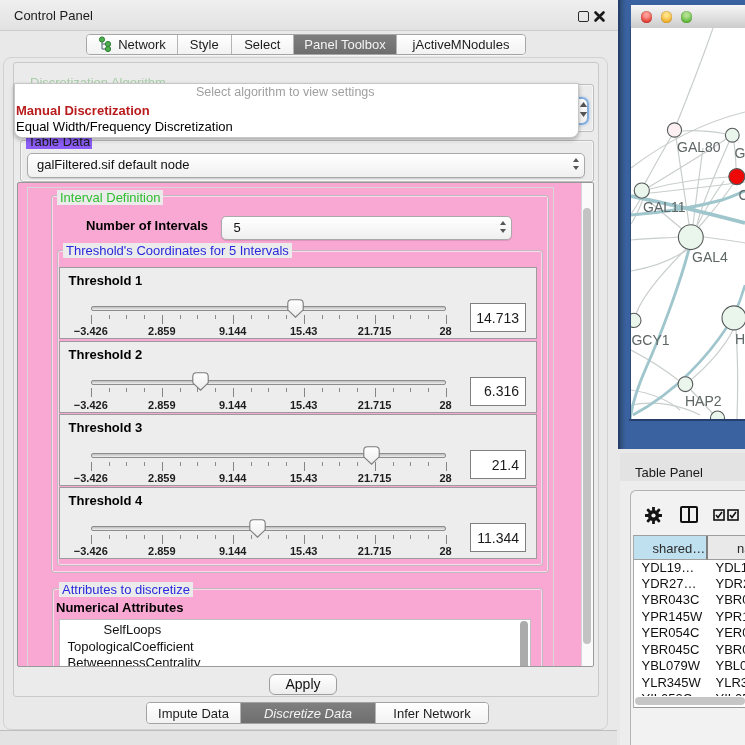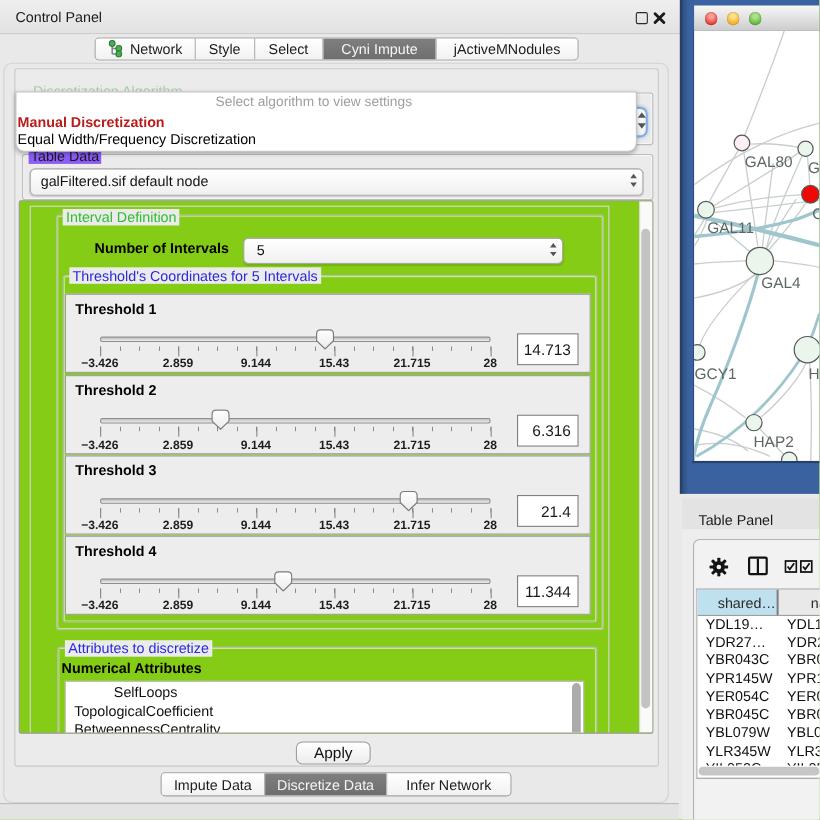--- a/index.html
+++ b/index.html
@@ -32,21 +32,21 @@
   </svg>
 <div class="ab" style="left:86px;top:33.5px;height:19px;display:flex;border:1px solid #a6a6a6;border-radius:4px;overflow:hidden;box-shadow:0 1px 0 rgba(255,255,255,.6);">
 <div class="seg" style="width:90px;"><svg width="15" height="17" style="margin-right:5px;" viewBox="0 0 15 17">
         <path d="M4,4 L4,13 M4,8 L9,8 M4,13 L9,13" stroke="#7a8894" stroke-width="1.4" fill="none"></path>
         <circle cx="4" cy="3.5" r="2.6" fill="#4caf50" stroke="#2e7d32"></circle>
         <circle cx="10" cy="8" r="2.6" fill="#4caf50" stroke="#2e7d32"></circle>
         <circle cx="10" cy="13" r="2.6" fill="#4caf50" stroke="#2e7d32"></circle>
       </svg>Network</div>
 <div class="seg" style="width:53.5px;border-left:1px solid #b5b5b5;">Style</div>
 <div class="seg" style="width:62.5px;border-left:1px solid #b5b5b5;">Select</div>
-<div class="seg segsel" style="width:103px;border-left:1px solid #b5b5b5;">Cyni Impute</div>
+<div class="seg segsel" style="width:103px;border-left:1px solid #b5b5b5;">Panel Toolbox</div>
 <div class="seg" style="width:129px;border-left:1px solid #b5b5b5;">jActiveMNodules</div>
 </div>
 <div class="ab" style="left:3px;top:57px;width:603px;height:671px;border:1px solid #d2d2d2;border-radius:8px;"></div>
 <div class="ab" style="left:13px;top:62px;width:584px;height:633px;border:1px solid #c9c9c9;border-radius:3px;background:#ebebeb;"></div>
 <div class="gb" style="left:20px;top:84px;width:572px;height:46px;"></div>
 <div class="ab" style="left:27px;top:75px;font-size:13px;color:#a9cda9;background:#ebebeb;padding:0 3px;">Discretization Algorithm</div>
 <div class="ab" style="left:490px;top:97px;width:94.5px;height:23.5px;background:linear-gradient(#fff,#f0f0f0);border:2.5px solid #85aedd;border-radius:7px;box-shadow:0 0 3px #9cbfe6;"></div>
 <svg class="ab" style="left:578.5px;top:102px;" width="9" height="14.5">
     <path d="M4.5,0 L8.2,5 L0.8,5 Z" fill="#555"></path>
     <path d="M4.5,15 L8.2,10 L0.8,10 Z" fill="#555"></path>
@@ -56,21 +56,21 @@
 <div class="ab" style="left:16px;top:103px;font-size:13px;font-weight:bold;color:#b91c1c;z-index:31;">Manual Discretization</div>
 <div class="ab" style="left:16px;top:119px;font-size:13px;color:#000;z-index:31;">Equal Width/Frequency Discretization</div>
 <div class="gb" style="left:20px;top:140px;width:572px;height:40px;"></div>
 <div class="ab" style="left:26px;top:134px;font-size:13px;color:#1a1a1a;background:#8b5cf6;padding:0 2px;z-index:2;">Table Data</div>
 <div class="combo" style="left:27px;top:153px;width:556px;height:22.5px;"></div>
 <div class="ab" style="left:37px;top:157px;font-size:13px;color:#111;">galFiltered.sif default node</div>
 <svg class="ab" style="left:572px;top:158px;" width="8" height="12">
     <path d="M4,0 L7,4 L1,4 Z" fill="#555"></path>
     <path d="M4,12 L7,8 L1,8 Z" fill="#555"></path>
   </svg>
-<div class="ab" style="left:17px;top:182px;width:575px;height:483px;border:1px solid #999;border-radius:2px;background:#84cc16;overflow:hidden;">
+<div class="ab" style="left:17px;top:182px;width:575px;height:483px;border:1px solid #999;border-radius:2px;background:#f9a8d4;overflow:hidden;">
 <div class="ab" style="left:9px;top:4px;width:525px;height:600px;border:1px solid #d8d8d8;"></div>
 <div class="ab" style="left:563px;top:0;width:12px;height:483px;background:#fafafa;border-left:1px solid #d5d5d5;"></div>
 <div class="ab" style="left:565px;top:25px;width:8px;height:436px;background:#c3c3c3;border-radius:4px;"></div>
 <div class="gb" style="left:33px;top:12px;width:496px;height:376px;"></div>
 <div class="gbt" style="left:39px;top:6.5px;font-size:13px;color:#2ebe2e;">Interval Definition</div>
 <div class="ab" style="left:68px;top:35px;font-size:13px;font-weight:bold;color:#000;">Number of Intervals</div>
 <div class="combo" style="left:203px;top:33px;width:289px;height:22px;"></div>
 <div class="ab" style="left:215.5px;top:37px;font-size:13px;color:#111;">5</div>
 <svg class="ab" style="left:481px;top:38px;" width="8" height="12">
       <path d="M4,0 L7,4 L1,4 Z" fill="#555"></path>
@@ -192,21 +192,21 @@
 <div class="ab" style="left:40.5px;top:436px;width:470px;height:60px;background:#fff;border:1px solid #c0c0c0;">
 <div class="ab" style="left:8px;top:2px;font-size:13px;color:#111;margin-left:36px;">SelfLoops</div>
 <div class="ab" style="left:8px;top:18.5px;font-size:13px;color:#111;">TopologicalCoefficient</div>
 <div class="ab" style="left:8px;top:35px;font-size:13px;color:#111;">BetweennessCentrality</div>
 <div class="ab" style="left:460px;top:1px;width:8px;height:58px;background:#ababab;border-radius:4px;"></div>
 </div>
 </div>
 <div class="ab" style="left:269px;top:674px;width:66px;height:18.5px;background:linear-gradient(#ffffff,#ededed);border:1px solid #9e9e9e;border-radius:6px;display:flex;align-items:center;justify-content:center;font-size:14px;color:#111;">Apply</div>
 <div class="ab" style="left:146px;top:702px;height:20px;display:flex;border:1px solid #a2a2a2;border-radius:4px;overflow:hidden;">
 <div class="seg" style="width:93px;">Impute Data</div>
-<div class="seg segsel" style="width:111px;border-left:1px solid #b5b5b5;">Discretize Data</div>
+<div class="seg segsel" style="width:135px;border-left:1px solid #b5b5b5;font-style:italic;">Discretize Data</div>
 <div class="seg" style="width:113px;border-left:1px solid #b5b5b5;">Infer Network</div>
 </div>
 <div class="ab" style="left:0;top:730px;width:617px;height:15px;background:#e3e3e3;border-top:1px solid #bdbdbd;"></div>
 <div class="ab" style="left:618px;top:0;width:127px;height:449px;background:linear-gradient(90deg,#25406d 0,#25406d 1.5px,#31527f 3px,#3b62a0 8px);"></div>
 <div class="ab" style="left:629px;top:419.1px;width:116px;height:2px;background:#26406e;"></div>
 <div class="ab" style="left:629.5px;top:27px;width:1.5px;height:394px;background:#2d4a78;"></div>
 <div class="ab" style="left:631px;top:5px;width:114px;height:23px;background:linear-gradient(#f7f7f7,#cccccc);border-bottom:1px solid #8f8f8f;"></div>
 <div class="ab" style="left:641.0999999999999px;top:11.3px;width:11.4px;height:11.4px;border-radius:50%;background:radial-gradient(circle at 50% 32%, #ff9d96 18%, #dd3228 78%);box-shadow:inset 0 0 1px rgba(0,0,0,.45);"></div>
 <div class="ab" style="left:661.0999999999999px;top:11.3px;width:11.4px;height:11.4px;border-radius:50%;background:radial-gradient(circle at 50% 32%, #ffe084 18%, #eda920 78%);box-shadow:inset 0 0 1px rgba(0,0,0,.45);"></div>
 <div class="ab" style="left:680.5999999999999px;top:11.3px;width:11.4px;height:11.4px;border-radius:50%;background:radial-gradient(circle at 50% 32%, #b0e08e 18%, #54b22f 78%);box-shadow:inset 0 0 1px rgba(0,0,0,.45);"></div>

